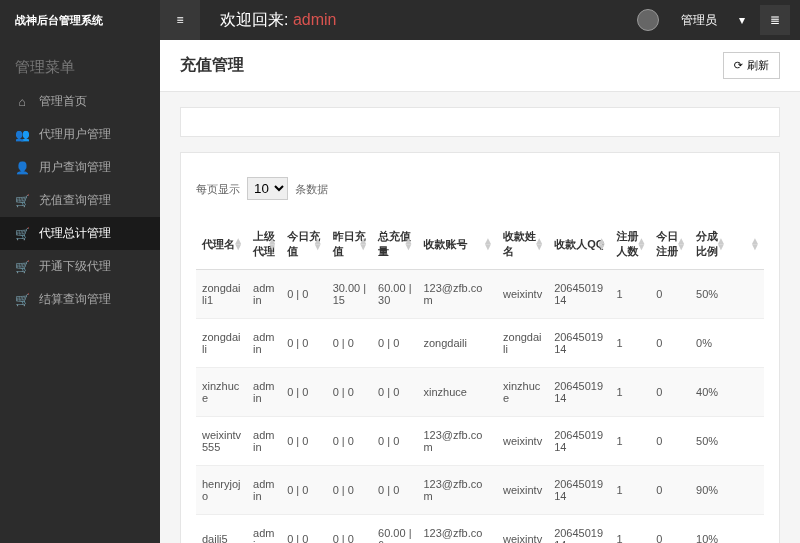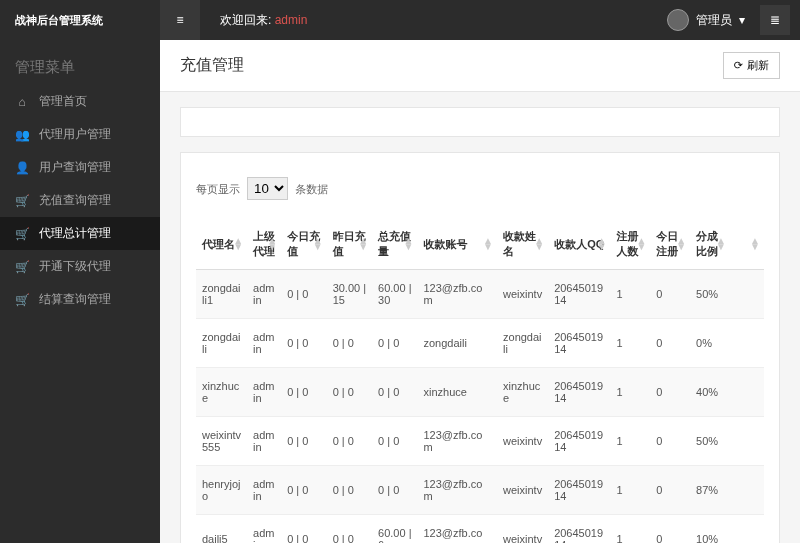--- a/index.html
+++ b/index.html
@@ -1,34 +1,34 @@
 <!DOCTYPE html>
 <html><head>
 <meta charset="utf-8">
 <style>
 *{margin:0;padding:0;box-sizing:border-box;font-family:"Microsoft YaHei",sans-serif}
 body{background:#f5f5f5;font-size:12px;color:#333}
 .topbar{height:40px;background:#2c2c2c;display:flex;align-items:center;color:#fff}
 .logo{width:160px;padding-left:15px;font-size:11px;font-weight:bold}
 .menu-toggle{width:40px;height:40px;display:flex;align-items:center;justify-content:center;background:#383838;cursor:pointer}
-.welcome{padding-left:20px;font-size:12px}
+.welcome{padding-left:20px;font-size:16px}
 .welcome .user{color:#d9534f}
 .top-right{margin-left:auto;display:flex;align-items:center;padding-right:10px;gap:15px}
 .avatar{width:22px;height:22px;border-radius:50%;background:#666;border:1px solid #999;display:inline-block}
-.admin-drop{display:flex;align-items:center;gap:7px;cursor:pointer}
+.admin-drop{display:flex;align-items:center;gap:22px;cursor:pointer}
 .right-icon{width:30px;height:30px;background:#3a3a3a;display:flex;align-items:center;justify-content:center;cursor:pointer}
 .container{display:flex;min-height:calc(100vh - 100px)}
 .sidebar{width:160px;background:#2c2c2c;padding-top:10px}
 .sidebar-title{color:#777;font-size:15px;padding:8px 15px}
 .nav-item{display:flex;align-items:center;padding:8px 15px;color:#aaa;cursor:pointer;gap:10px;font-size:12px}
 .nav-item.active{background:#1a1a1a;color:#fff}
 .nav-icon{width:14px;display:inline-block;text-align:center}
 .main{flex:1;padding:0}
 .page-header{background:#fff;padding:12px 20px;border-bottom:1px solid #e5e5e5;display:flex;align-items:center;justify-content:space-between}
-.page-title{font-size:16px;font-weight:normal;color:#333}
+.page-title{font-size:16px;font-weight:bold;color:#333}
 .btn-refresh{border:1px solid #ccc;background:#fff;padding:5px 10px;cursor:pointer;display:flex;align-items:center;gap:4px;font-size:11px}
 .content{padding:15px 20px}
 .blank-panel{background:#fff;height:30px;margin-bottom:15px;border:1px solid #e5e5e5}
 .table-panel{background:#fff;padding:15px;border:1px solid #e5e5e5}
 .table-controls{display:flex;justify-content:space-between;align-items:center;margin-bottom:10px;font-size:11px;color:#666}
 .page-size select{border:1px solid #ccc;padding:2px;margin:9px 4px}
 .search-box input{border:1px solid #ccc;padding:3px 5px;width:120px;margin-left:5px}
 table{width:100%;border-collapse:collapse;table-layout:fixed}
 th{text-align:left;padding:10px 6px;border-bottom:1px solid #ddd;font-size:11px;color:#333;font-weight:bold;position:relative;cursor:pointer}
 th .sort{position:absolute;right:4px;top:50%;transform:translateY(-50%);color:#ccc;font-size:10px;line-height:6px}
@@ -211,21 +211,21 @@
                 <td>henryjojo</td>
                 <td>admin</td>
                 <td>0 | 0</td>
                 <td>0 | 0</td>
                 <td>0 | 0</td>
                 <td>123@zfb.com</td>
                 <td>weixintv</td>
                 <td>2064501914</td>
                 <td>1</td>
                 <td>0</td>
-                <td>87%</td>
+                <td>90%</td>
                 <td></td>
               </tr>
               <tr>
                 <td>daili5</td>
                 <td>admin</td>
                 <td>0 | 0</td>
                 <td>0 | 0</td>
                 <td>60.00 | 6</td>
                 <td>123@zfb.com</td>
                 <td>weixintv</td>

